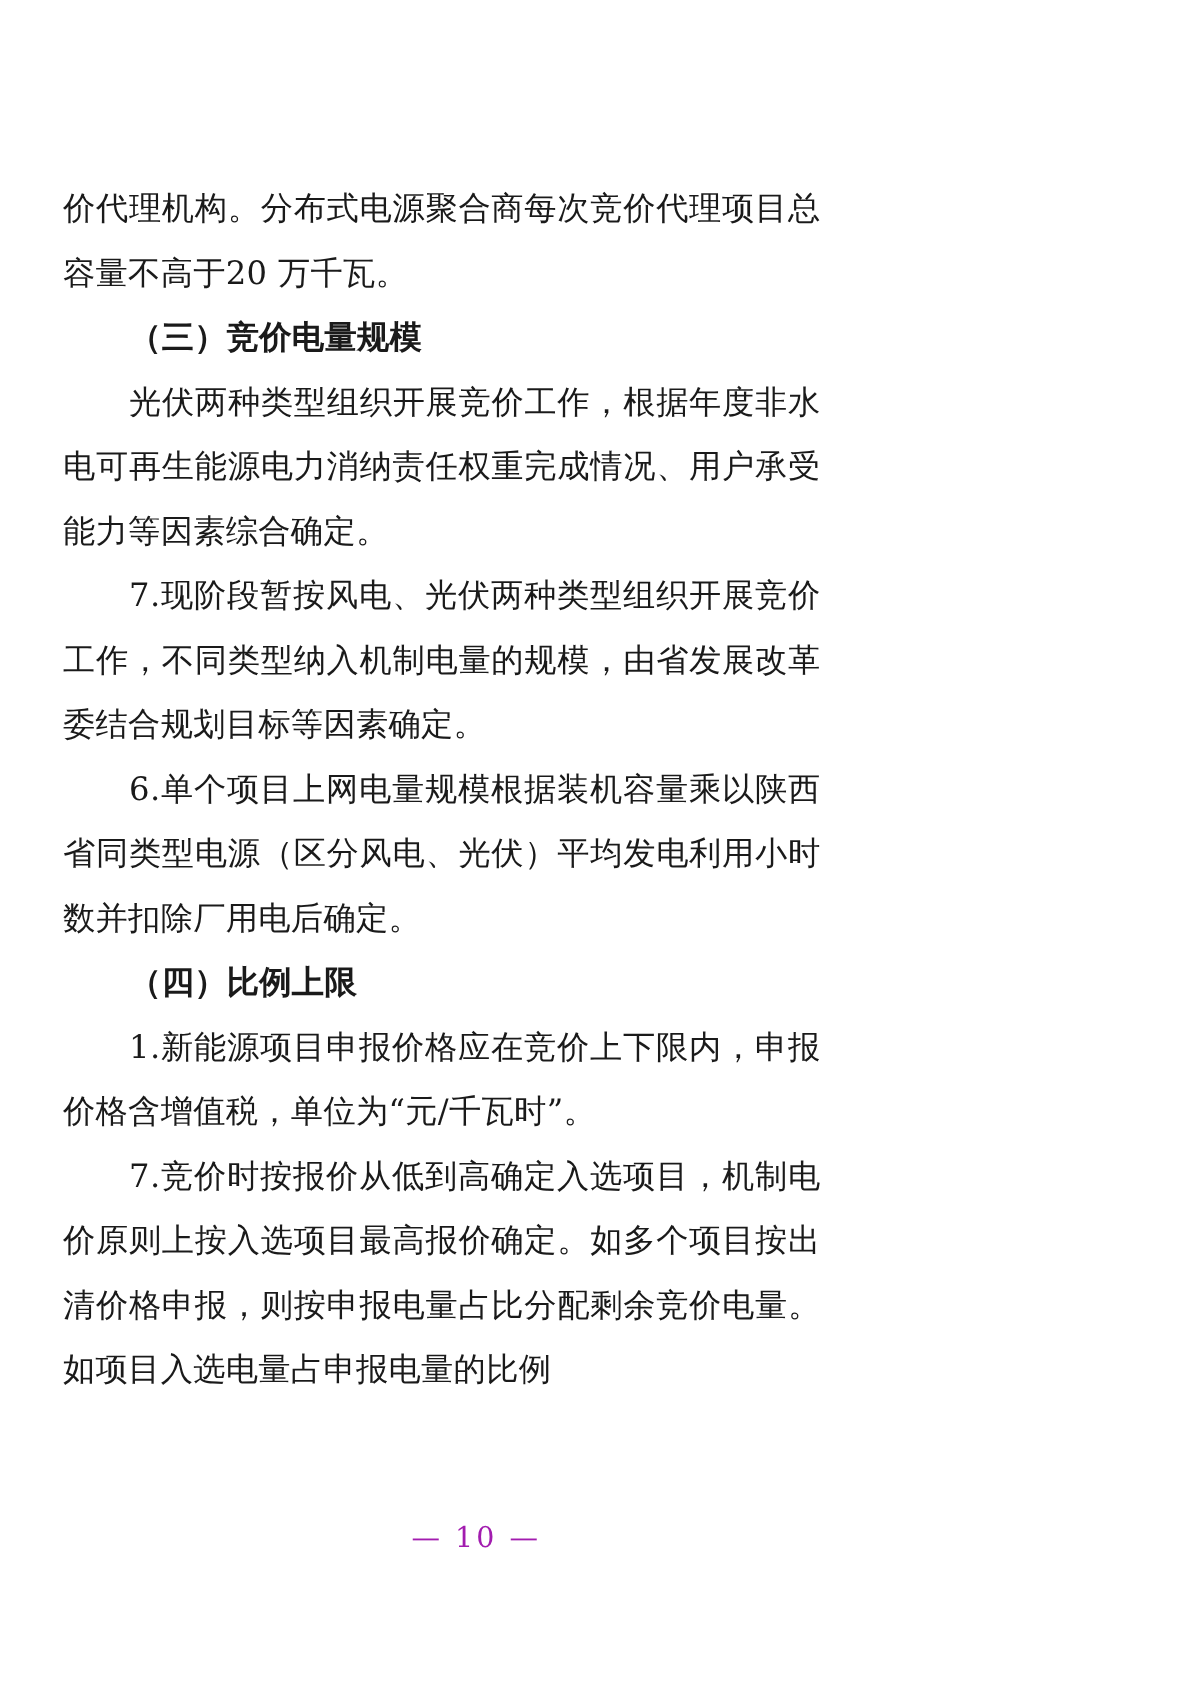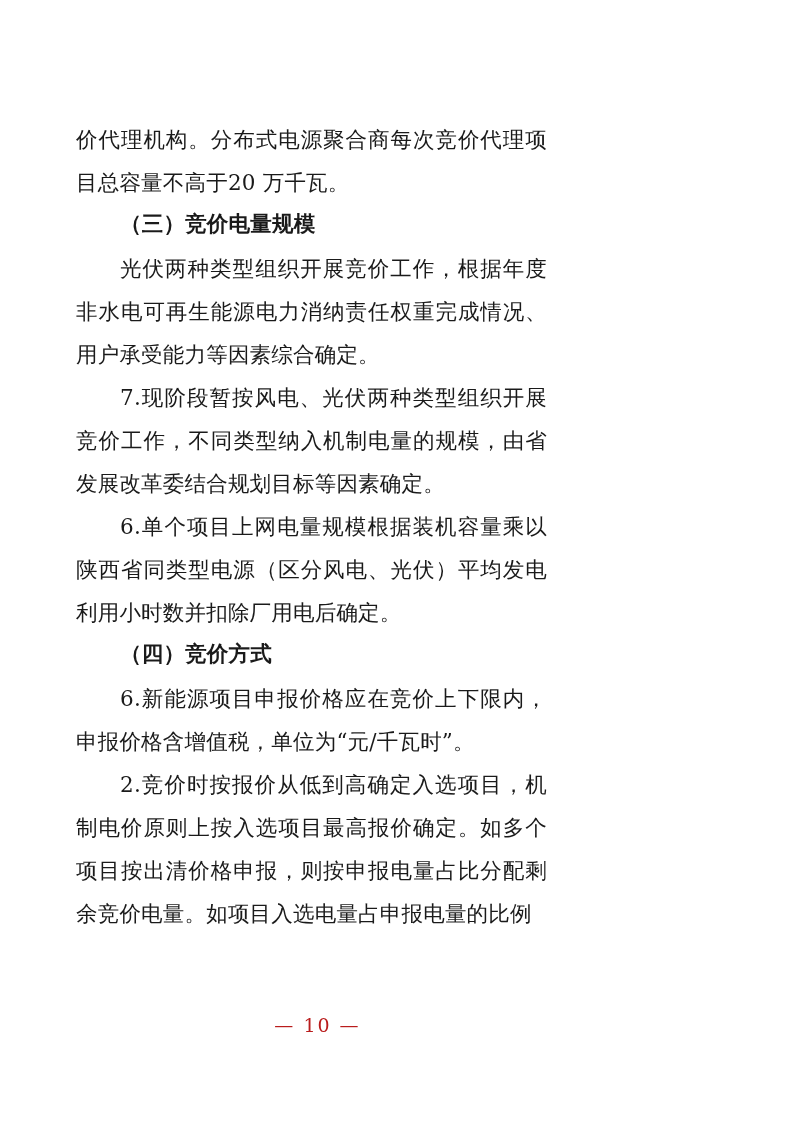--- a/index.html
+++ b/index.html
@@ -11,62 +11,62 @@
     width: 793px;
     height: 1122px;
     font-family: "DejaVu Serif", "Liberation Serif", serif;
     color: #1a1a1a;
   }
   .page {
     position: relative;
     width: 635px;
     height: 1122px;
     box-sizing: border-box;
-    padding: 118px 88px 0 76px;
+    padding: 118px 88px 0 42px;
     background: #ffffff;
   }
   .doc-body {
     font-size: 21.5px;
     line-height: 43px;
     text-align: justify;
     text-justify: inter-ideograph;
     letter-spacing: 0.2px;
   }
   .para {
     margin: 0;
     text-indent: 0;
   }
   .para.indent {
     text-indent: 2.05em;
   }
   .para.heading {
     text-indent: 2.05em;
-    font-family: Liberation Mono, monospace;
+    font-family: Liberation Sans, sans-serif;
     font-weight: 700;
   }
   .footer {
     position: absolute;
     left: 0;
     right: 0;
     bottom: 86px;
     text-align: center;
     font-size: 19px;
     font-family: "DejaVu Serif", "Liberation Serif", serif;
-    color: #b91c1c;
+    color: #a21caf;
     letter-spacing: 2px;
   }
 </style>
 </head>
 <body>
 
 <div class="page">
   <div class="doc-body">
     <p class="para">价代理机构。分布式电源聚合商每次竞价代理项目总容量不高于20 万千瓦。</p>
     <p class="para heading">（三）竞价电量规模</p>
     <p class="para indent">光伏两种类型组织开展竞价工作，根据年度非水电可再生能源电力消纳责任权重完成情况、用户承受能力等因素综合确定。</p>
     <p class="para indent">7.现阶段暂按风电、光伏两种类型组织开展竞价工作，不同类型纳入机制电量的规模，由省发展改革委结合规划目标等因素确定。</p>
     <p class="para indent">6.单个项目上网电量规模根据装机容量乘以陕西省同类型电源（区分风电、光伏）平均发电利用小时数并扣除厂用电后确定。</p>
-    <p class="para heading">（四）竞价方式</p>
-    <p class="para indent">6.新能源项目申报价格应在竞价上下限内，申报价格含增值税，单位为“元/千瓦时”。</p>
-    <p class="para indent">2.竞价时按报价从低到高确定入选项目，机制电价原则上按入选项目最高报价确定。如多个项目按出清价格申报，则按申报电量占比分配剩余竞价电量。如项目入选电量占申报电量的比例</p>
+    <p class="para heading">（四）比例上限</p>
+    <p class="para indent">1.新能源项目申报价格应在竞价上下限内，申报价格含增值税，单位为“元/千瓦时”。</p>
+    <p class="para indent">7.竞价时按报价从低到高确定入选项目，机制电价原则上按入选项目最高报价确定。如多个项目按出清价格申报，则按申报电量占比分配剩余竞价电量。如项目入选电量占申报电量的比例</p>
   </div>
   <div class="footer">— 10 —</div>
 </div>
 
 </body></html>

